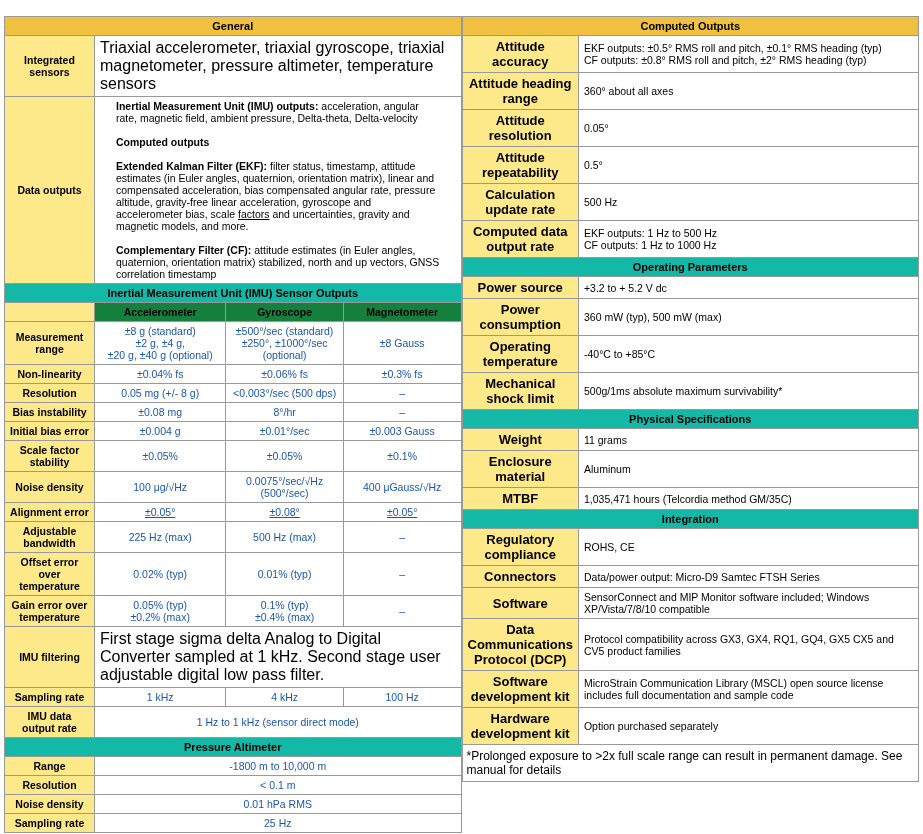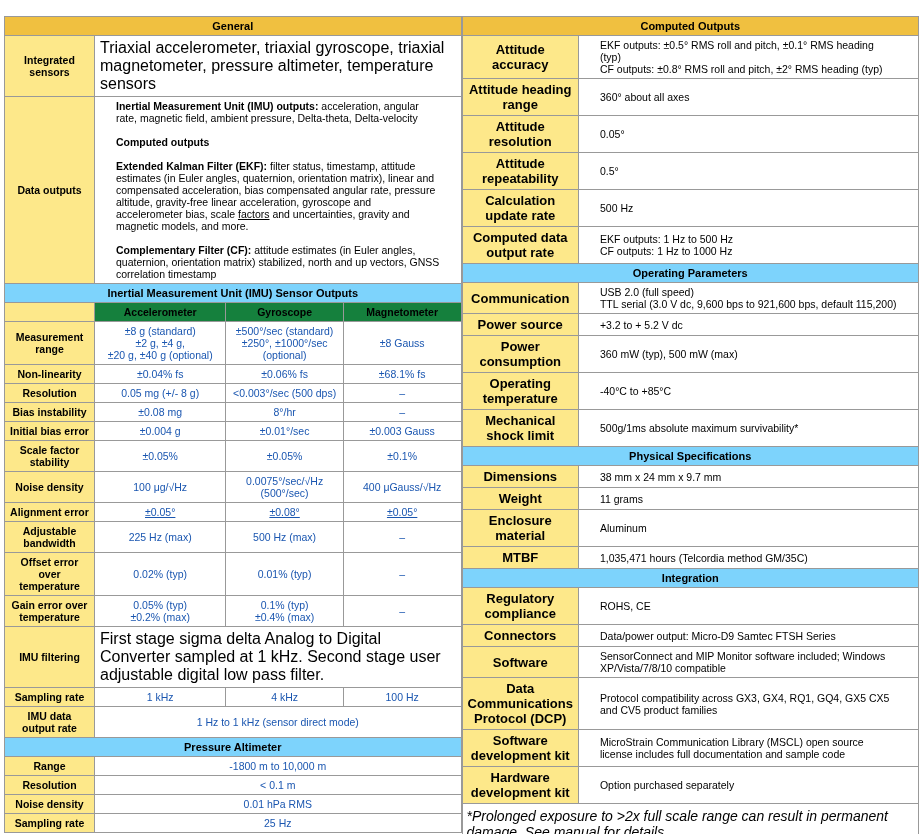--- a/index.html
+++ b/index.html
@@ -24,21 +24,21 @@
       padding: 3px 5px;
       vertical-align: middle;
     }
     .section-header {
       background-color: #f0c040;
       text-align: center;
       font-weight: bold;
       font-size: 11px;
     }
     .sub-header {
-      background-color: #7dd3fc;
+      background-color: #14b8a6;
       text-align: center;
       font-weight: bold;
       font-size: 11px;
     }
     .row-header {
       background-color: #fde88a;
       font-weight: bold;
       text-align: center;
       font-size: 10.5px;
     }
@@ -59,26 +59,25 @@
     }
     .right-label {
       background-color: #fde88a;
       font-weight: bold;
       text-align: center;
       font-size: 13px;
       width: 114px;
     }
     .right-value {
       font-size: 10.5px;
-      padding: 3px 21px;
+      padding: 3px 5px;
     }
     .note-text {
-      font-size: 14px;
+      font-size: 12px;
       padding: 4px;
-      font-style: italic;
     }
   </style>
 </head>
 <body>
 
 <div class="page-wrapper">
 
   <div style="flex:1; min-width:0;">
     <table>
       <tbody>
@@ -114,21 +113,21 @@
 ±20 g, ±40 g (optional)</td>
         <td class="data-cell" style="white-space:pre-line;">±500°/sec (standard)
 ±250°, ±1000°/sec
 (optional)</td>
         <td class="data-cell">±8 Gauss</td>
       </tr>
       <tr>
         <td class="row-header">Non-linearity</td>
         <td class="data-cell">±0.04% fs</td>
         <td class="data-cell">±0.06% fs</td>
-        <td class="data-cell">±68.1% fs</td>
+        <td class="data-cell">±0.3% fs</td>
       </tr>
       <tr>
         <td class="row-header">Resolution</td>
         <td class="data-cell">0.05 mg (+/- 8 g)</td>
         <td class="data-cell">&lt;0.003°/sec (500 dps)</td>
         <td class="data-cell">–</td>
       </tr>
       <tr>
         <td class="row-header">Bias instability</td>
         <td class="data-cell">±0.08 mg</td>
@@ -246,46 +245,37 @@
       </tr>
       <tr>
         <td class="right-label">Computed data output rate</td>
         <td class="right-value" style="white-space:pre-line;">EKF outputs: 1 Hz to 500 Hz
 CF outputs: 1 Hz to 1000 Hz</td>
       </tr>
       <tr>
         <td colspan="2" class="sub-header">Operating Parameters</td>
       </tr>
       <tr>
-        <td class="right-label">Communication</td>
-        <td class="right-value" style="white-space:pre-line;">USB 2.0 (full speed)
-TTL serial (3.0 V dc, 9,600 bps to 921,600 bps, default 115,200)</td>
-      </tr>
-      <tr>
         <td class="right-label">Power source</td>
         <td class="right-value">+3.2 to + 5.2 V dc</td>
       </tr>
       <tr>
         <td class="right-label">Power consumption</td>
         <td class="right-value">360 mW (typ), 500 mW (max)</td>
       </tr>
       <tr>
         <td class="right-label">Operating temperature</td>
         <td class="right-value">-40°C to +85°C</td>
       </tr>
       <tr>
         <td class="right-label">Mechanical shock limit</td>
         <td class="right-value">500g/1ms absolute maximum survivability*</td>
       </tr>
       <tr>
         <td colspan="2" class="sub-header">Physical Specifications</td>
-      </tr>
-      <tr>
-        <td class="right-label">Dimensions</td>
-        <td class="right-value">38 mm x 24 mm x 9.7 mm</td>
       </tr>
       <tr>
         <td class="right-label">Weight</td>
         <td class="right-value">11 grams</td>
       </tr>
       <tr>
         <td class="right-label">Enclosure material</td>
         <td class="right-value">Aluminum</td>
       </tr>
       <tr>

